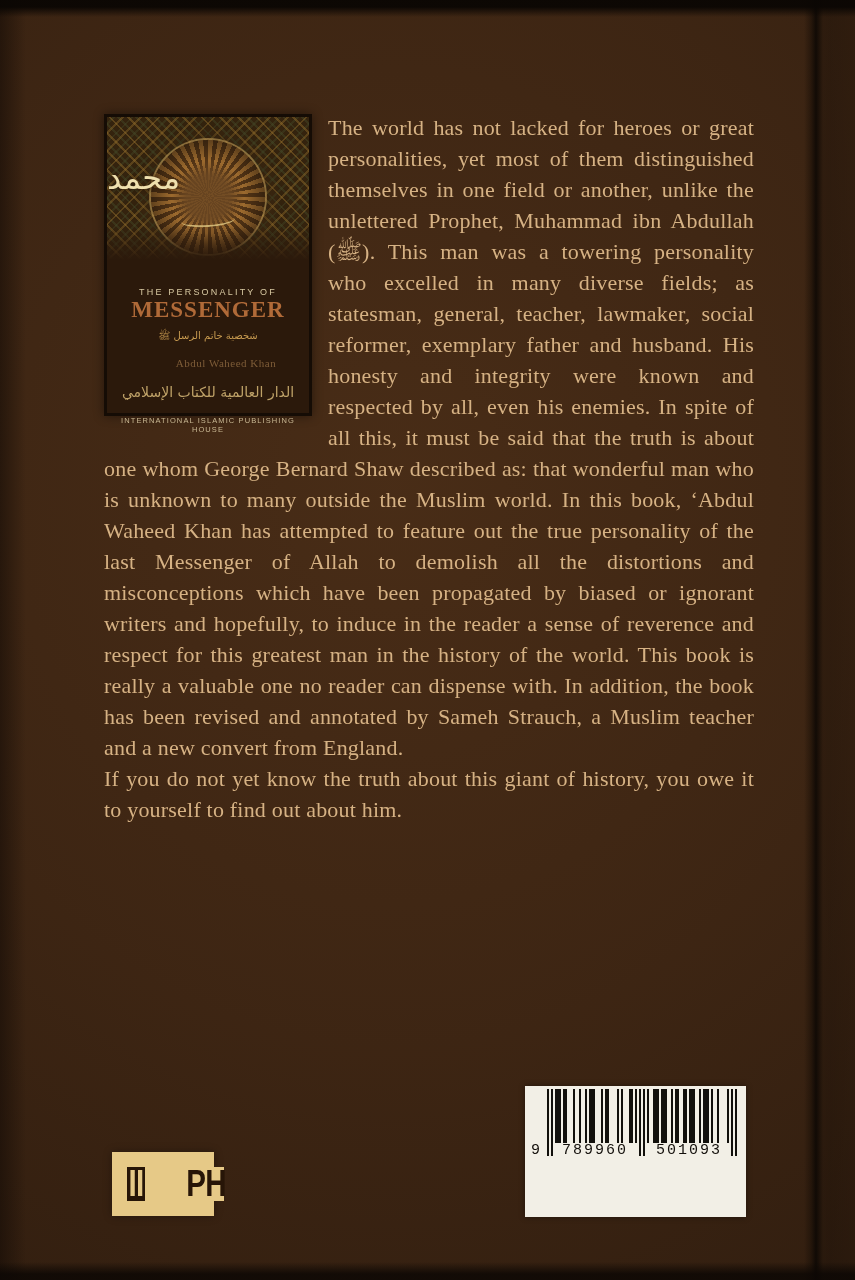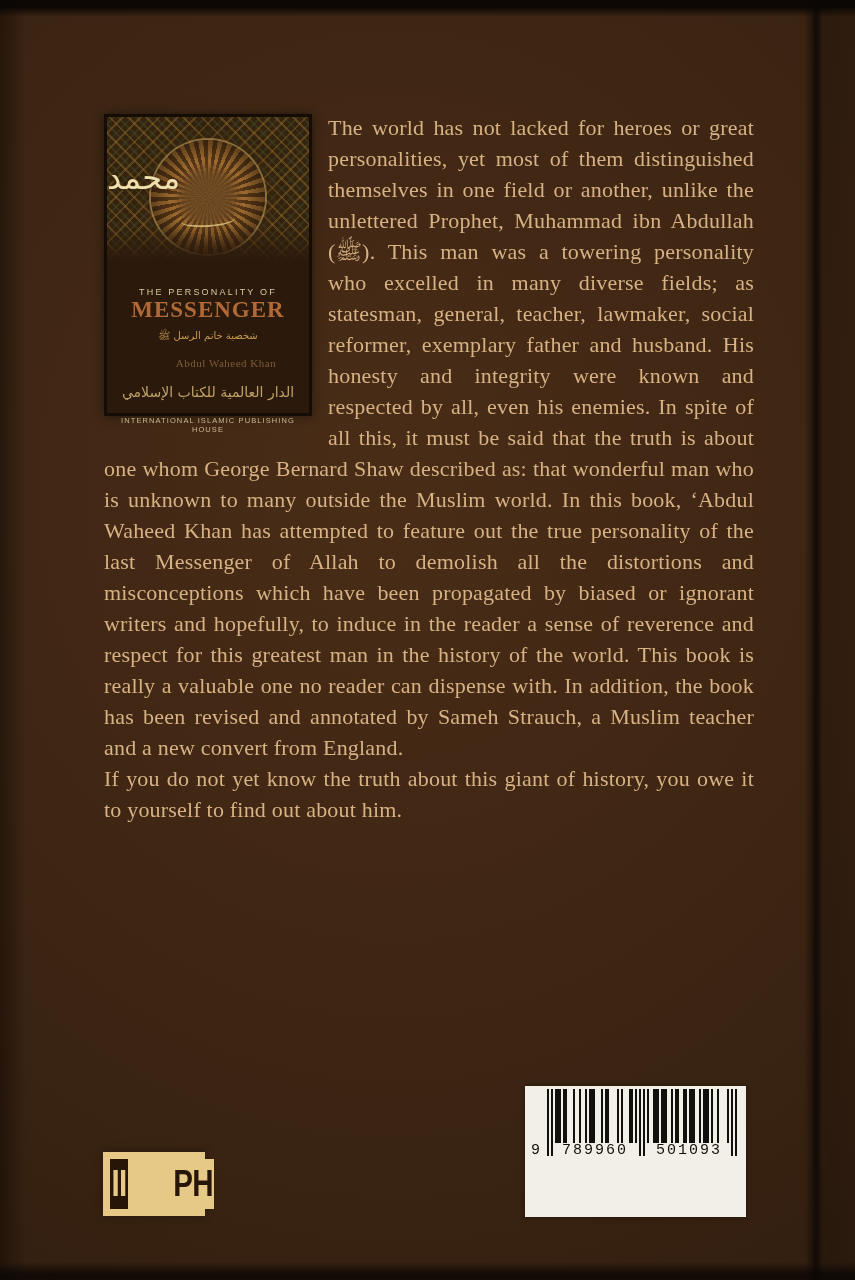--- a/index.html
+++ b/index.html
@@ -85,22 +85,22 @@
   .bcd{
     position:absolute;top:52px;height:18px;line-height:19px;
     font-family:"Liberation Mono","DejaVu Sans Mono",monospace;
     font-size:15px;color:#14100c;letter-spacing:2px;
   }
   .dg0{left:-16px;}
   .dg1{left:6px;width:84px;text-align:center;}
   .dg2{left:100px;width:84px;text-align:center;}
   
   .logo{
-    position:absolute;left:103px;top:1152px;width:102px;height:64px;
-    background:#e6c987;padding:4px;box-sizing:border-box;border:3px solid #e6c987;
+    position:absolute;left:112px;top:1152px;width:102px;height:64px;
+    background:#e6c987;padding:12px;box-sizing:border-box;border:3px solid #e6c987;
     display:flex;box-shadow:0 0 8px rgba(0,0,0,.35);
   }
   .logo-left{
     width:52%;background:#271507;color:#e6c987;display:flex;align-items:center;justify-content:center;
     font-family:"Liberation Sans",sans-serif;font-weight:800;font-size:36px;transform-origin:center;
   }
   .logo-right{
     width:48%;background:#e6c987;color:#271507;display:flex;align-items:center;justify-content:center;
     font-family:"Liberation Sans",sans-serif;font-weight:800;font-size:36px;margin-left:44px;
   }

